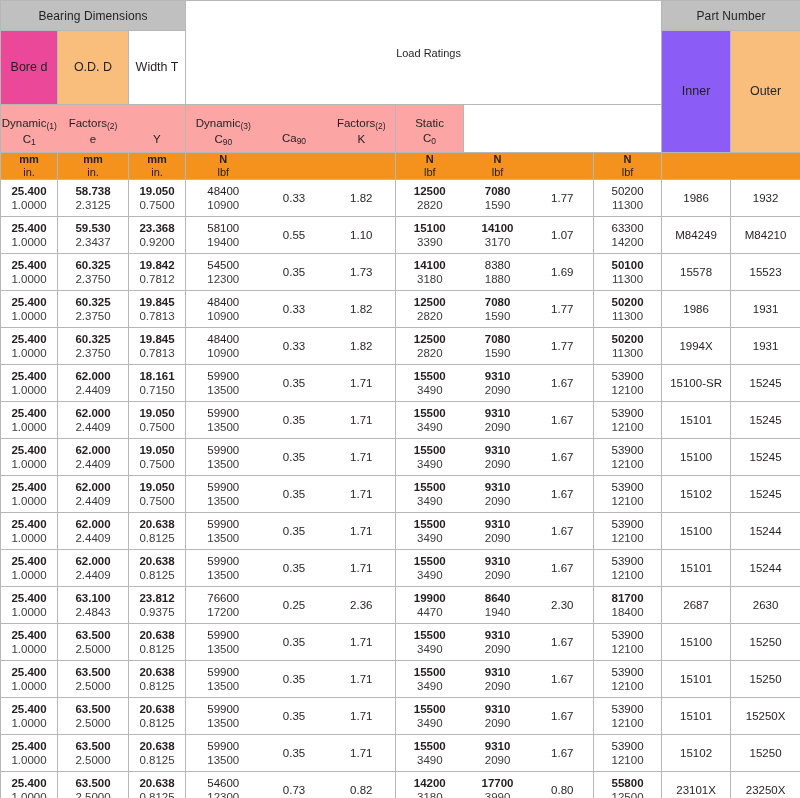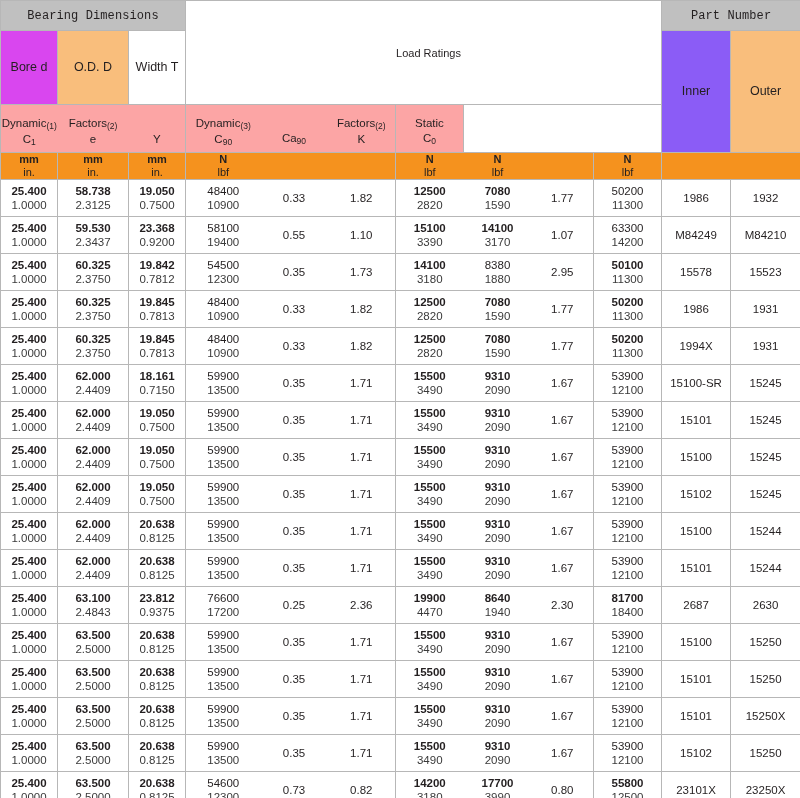--- a/index.html
+++ b/index.html
@@ -26,36 +26,35 @@
     text-align: center;
   }
 
   
   .grp-gray {
     background: #c0c0c0;
     height: 30px;
     font-size: 12px;
     color: #231f20;
     letter-spacing: .1px;
-    font-family: Liberation Mono, monospace;
   }
   .grp-white {
     background: #ffffff;
     font-size: 11px;
     text-align: left;
     padding-left: 10px !important;
     vertical-align: middle;
   }
   .hdr-cell {
     height: 74px;
     font-size: 12.5px;
     line-height: 15px;
     background: #ffffff;
   }
-  .hdr-bore { background: #d946ef; }
+  .hdr-bore { background: #ec4899; }
   .hdr-od   { background: #f9be7c; }
   .hdr-width{ background: #ffffff; }
   .hdr-inner{ background: #8b5cf6; }
   .hdr-outer{ background: #f9be7c; }
 
   .sub-hdr {
     height: 48px;
     background: #fca5a5;
     font-size: 11.5px;
     line-height: 15px;
@@ -320,21 +319,21 @@
         </td>
         <td class="cell nb-r">
           <span class="v1 b">14100</span>
           <span class="v2">3180</span>
         </td>
         <td class="cell nb-l nb-r">
           <span class="v1">8380</span>
           <span class="v2">1880</span>
         </td>
         <td class="cell nb-l">
-          <span class="v1">2.95</span>
+          <span class="v1">1.69</span>
         </td>
         <td class="cell ">
           <span class="v1 b">50100</span>
           <span class="v2">11300</span>
         </td>
         <td class="cell ">
           <span class="v1">15578</span>
         </td>
         <td class="cell ">
           <span class="v1">15523</span>

